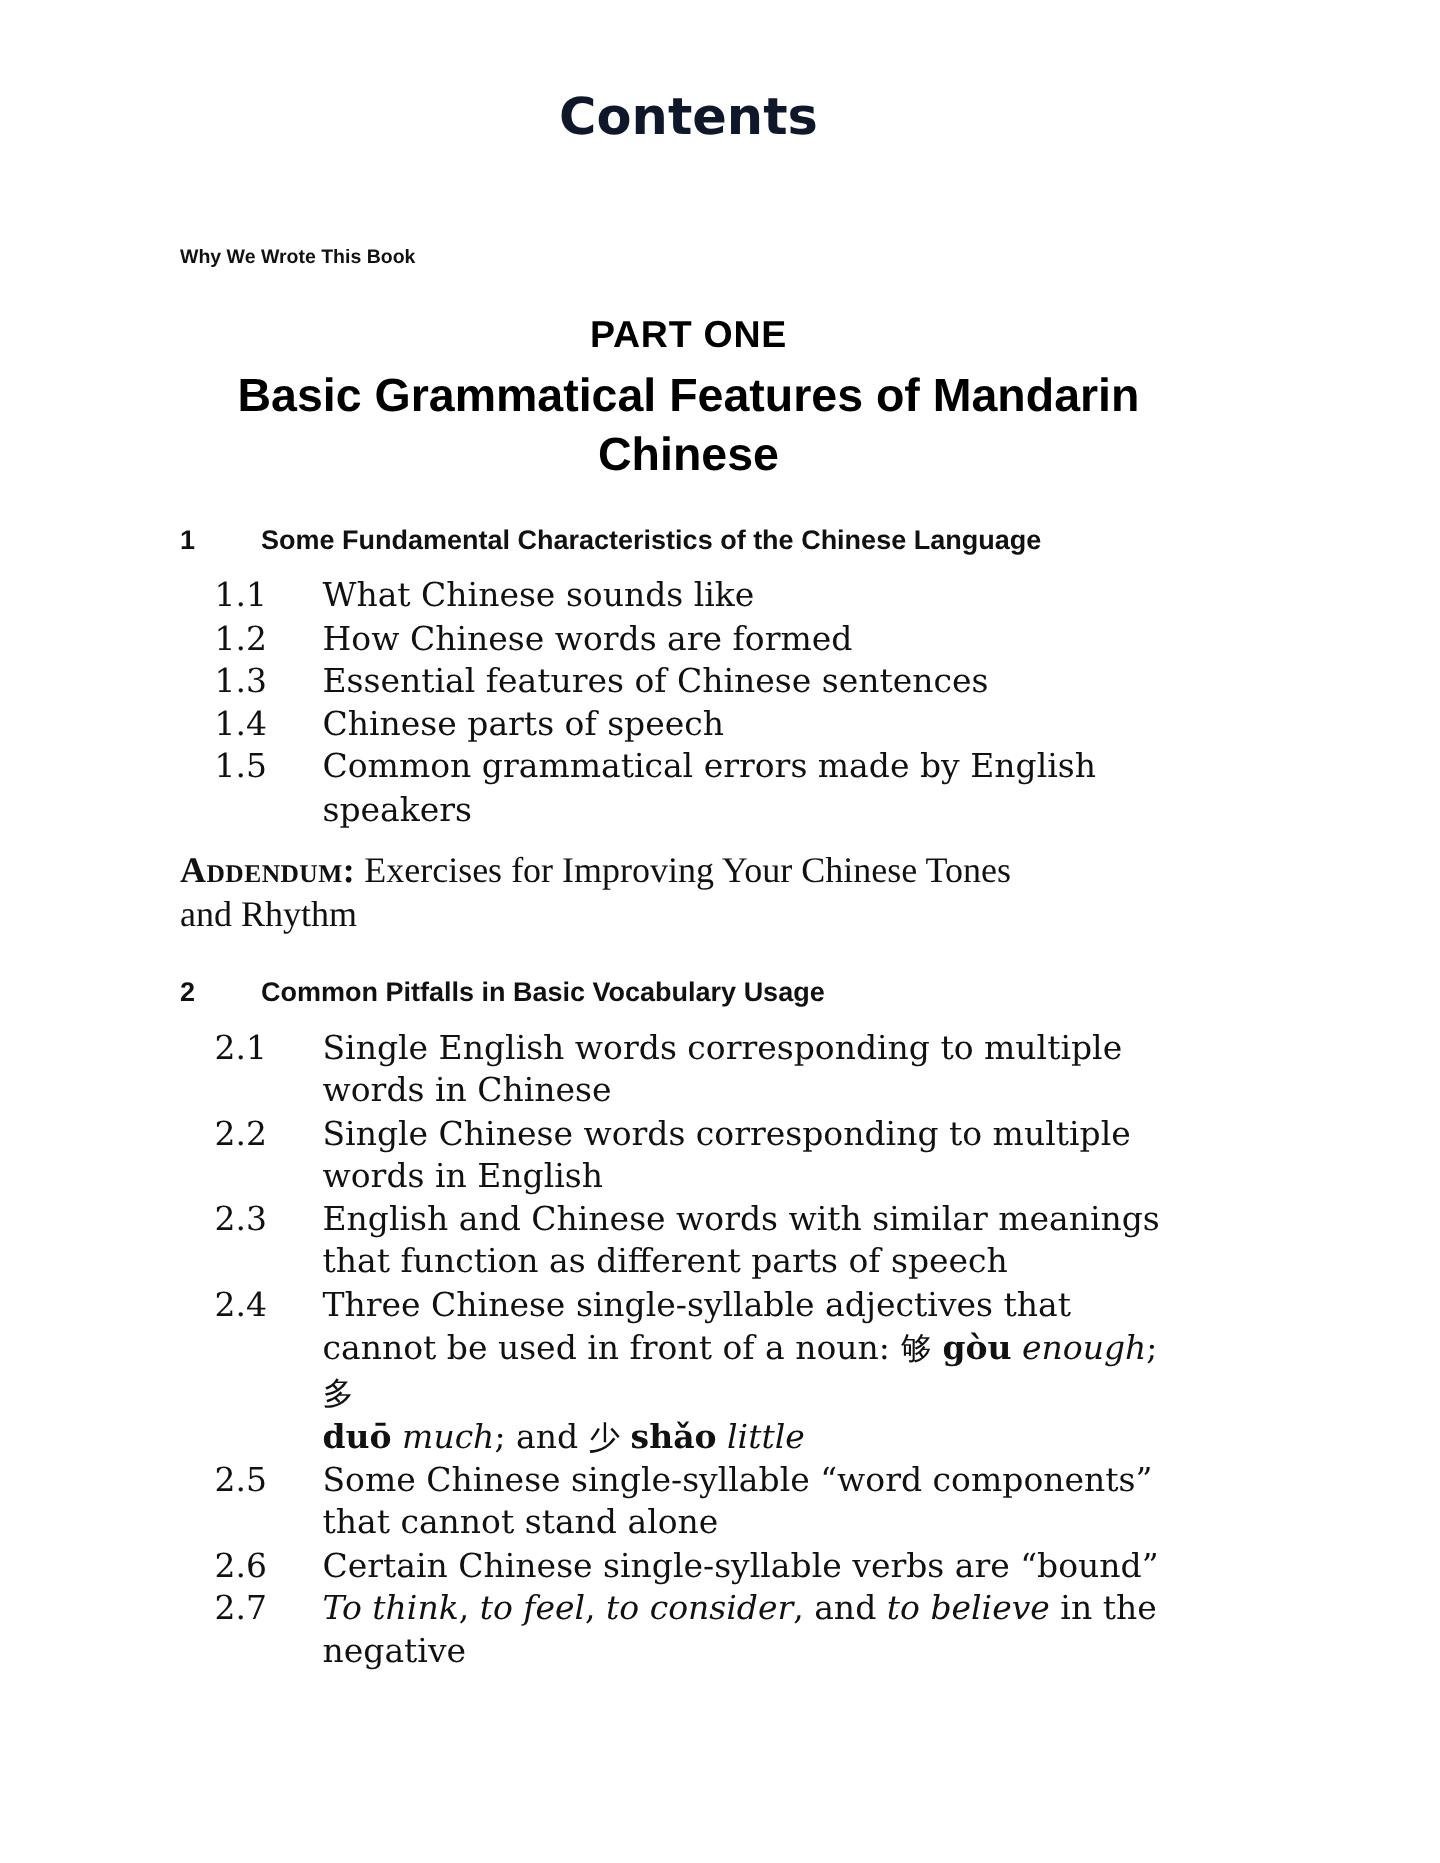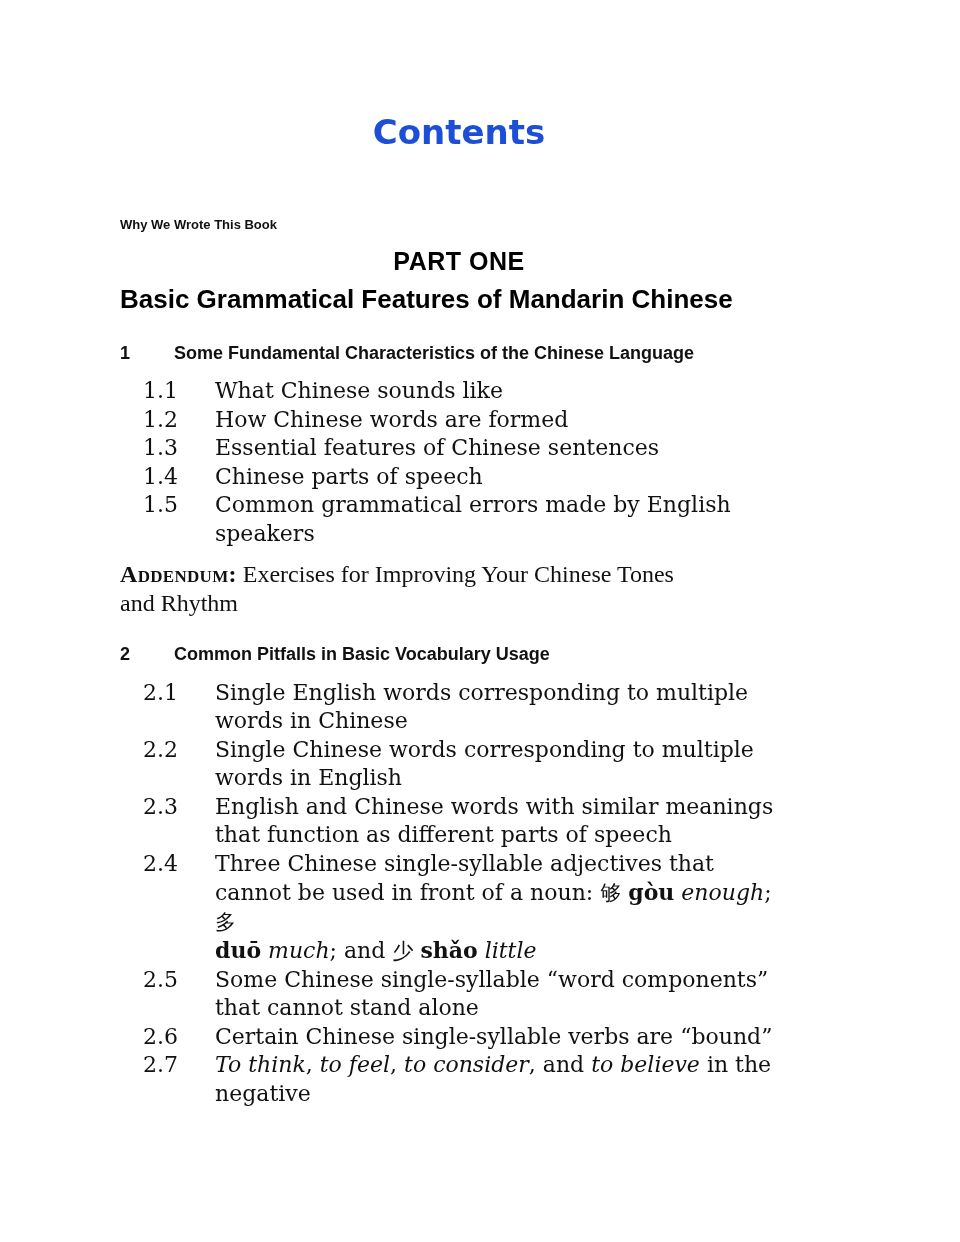--- a/index.html
+++ b/index.html
@@ -10,51 +10,52 @@
     background: #ffffff;
     color: #0a0a0a;
     overflow: hidden;
   }
   .content {
     margin-left: 120px;
     width: 678px;
   }
   .doc-title {
     margin: 0;
-    padding-top: 112px;
+    padding-top: 58px;
     text-align: center;
     font-family: "DejaVu Sans", "Liberation Sans", sans-serif;
     font-weight: bold;
     font-size: 34px;
     line-height: 1.2;
-    color: #1d4ed8;
+    color: #0f172a;
   }
   .frontmatter {
     margin-top: 64px;
     font-family: "Liberation Sans", sans-serif;
     font-weight: bold;
     font-size: 13px;
     line-height: 1.2;
     color: #111;
   }
   .part-kicker {
-    margin-top: 14px;
+    margin-top: 30px;
     text-align: center;
     font-family: "Liberation Sans", sans-serif;
     font-weight: bold;
     font-size: 25px;
     letter-spacing: 0.5px;
     line-height: 1.2;
     color: #000;
   }
   .part-title {
     margin-top: 7px;
-    font-family: "Liberation Sans", sans-serif;
-    font-weight: bold;
-    font-size: 26px;
+    text-align: center;
+    font-family: "Liberation Sans", sans-serif;
+    font-weight: bold;
+    font-size: 31px;
     line-height: 1.25;
     color: #000;
   }
   .chapter-heading {
     display: flex;
     margin-top: 26px;
     font-family: "Liberation Sans", sans-serif;
     font-weight: bold;
     font-size: 18px;
     line-height: 1.25;

